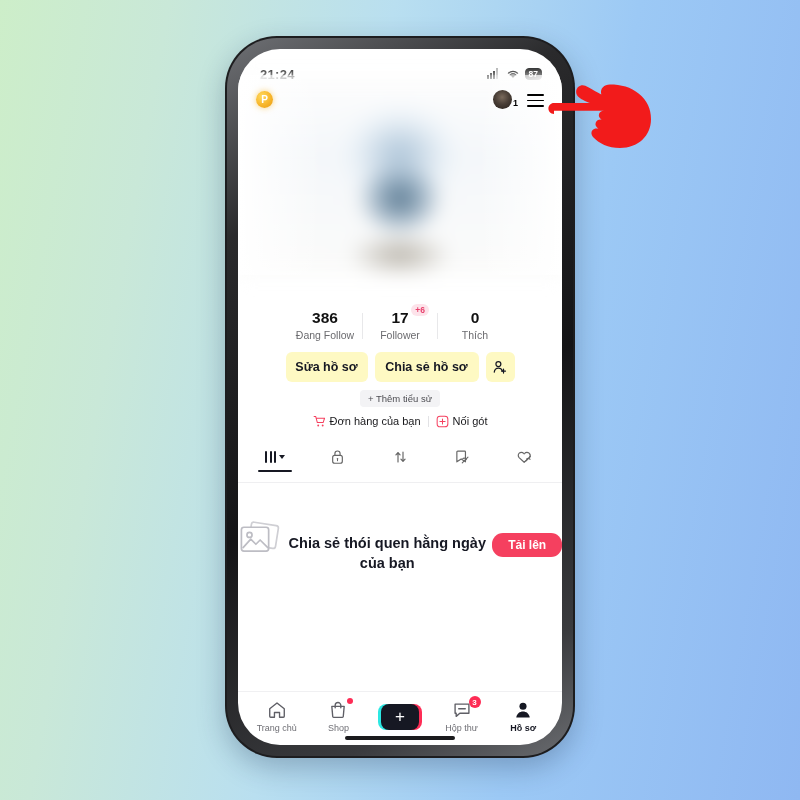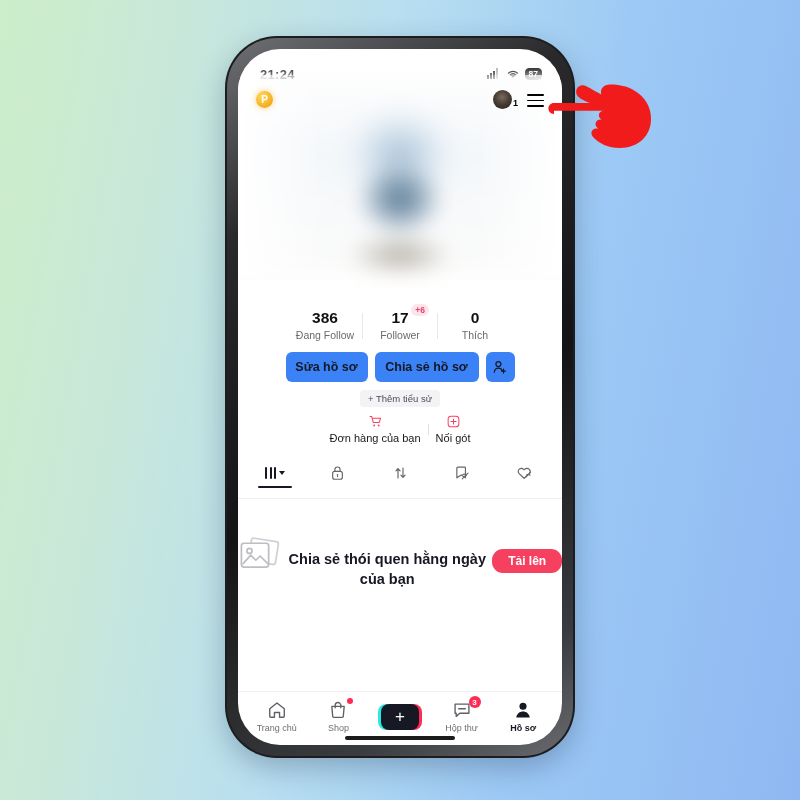--- a/index.html
+++ b/index.html
@@ -67,32 +67,32 @@
 
   #stats{display:flex;align-items:flex-start;justify-content:center;margin-top:4px;}
   .stat{flex:0 0 74px;text-align:center;position:relative;}
   .stat .num{font-size:15.5px;font-weight:700;color:#111;line-height:1.15;}
   .stat .lbl{font-size:10.5px;color:#6b6b6f;margin-top:2px;}
   .divider{width:1px;height:26px;background:#e8e8ea;margin-top:4px;}
   #followbadge{position:absolute;top:-5px;right:8px;background:#fde3ea;color:#e8416d;
     font-size:8.5px;font-weight:700;border-radius:9px;padding:1.5px 4px;line-height:1;}
 
   #actions{display:flex;gap:7px;justify-content:center;margin-top:11px;}
-  .abtn{background:#3b82f6;border:none;border-radius:6px;height:30px;
+  .abtn{background:#fef9c3;border:none;border-radius:6px;height:30px;
     font-size:12.5px;font-weight:700;color:#161823;display:flex;align-items:center;justify-content:center;
     font-family:"Liberation Sans",sans-serif;cursor:pointer;}
   #btn-edit{width:82px;}
   #btn-share{width:104px;}
   #btn-adduser{width:29px;}
 
   #biorow{display:flex;justify-content:center;margin-top:8px;}
   #biobtn{background:#f3f3f5;border-radius:4px;padding:3px 8px;font-size:9.5px;color:#4d4d52;cursor:pointer;}
 
   #linksrow{display:flex;align-items:center;justify-content:center;gap:7px;margin-top:8px;}
-  .plink{display:flex;align-items:center;gap:4px;font-size:11px;color:#18181b;cursor:pointer;flex-direction:column;}
+  .plink{display:flex;align-items:center;gap:4px;font-size:11px;color:#18181b;cursor:pointer;}
   .linkdiv{width:1px;height:11px;background:#e2e2e5;}
 
   
   #tabs{display:flex;align-items:center;justify-content:space-around;margin-top:14px;
     border-bottom:1px solid #efeff1;padding:0 6px;position:relative;z-index:4;}
   .tab{flex:1;display:flex;flex-direction:column;align-items:center;padding:7px 0 8px;cursor:pointer;}
   .tab .ul{height:2px;width:34px;background:transparent;border-radius:2px;margin-top:7px;}
   .tab.active .ul{background:#161823;}
   .gridicon{display:flex;align-items:center;gap:3px;}
   .gridbars{display:flex;gap:2.2px;}

